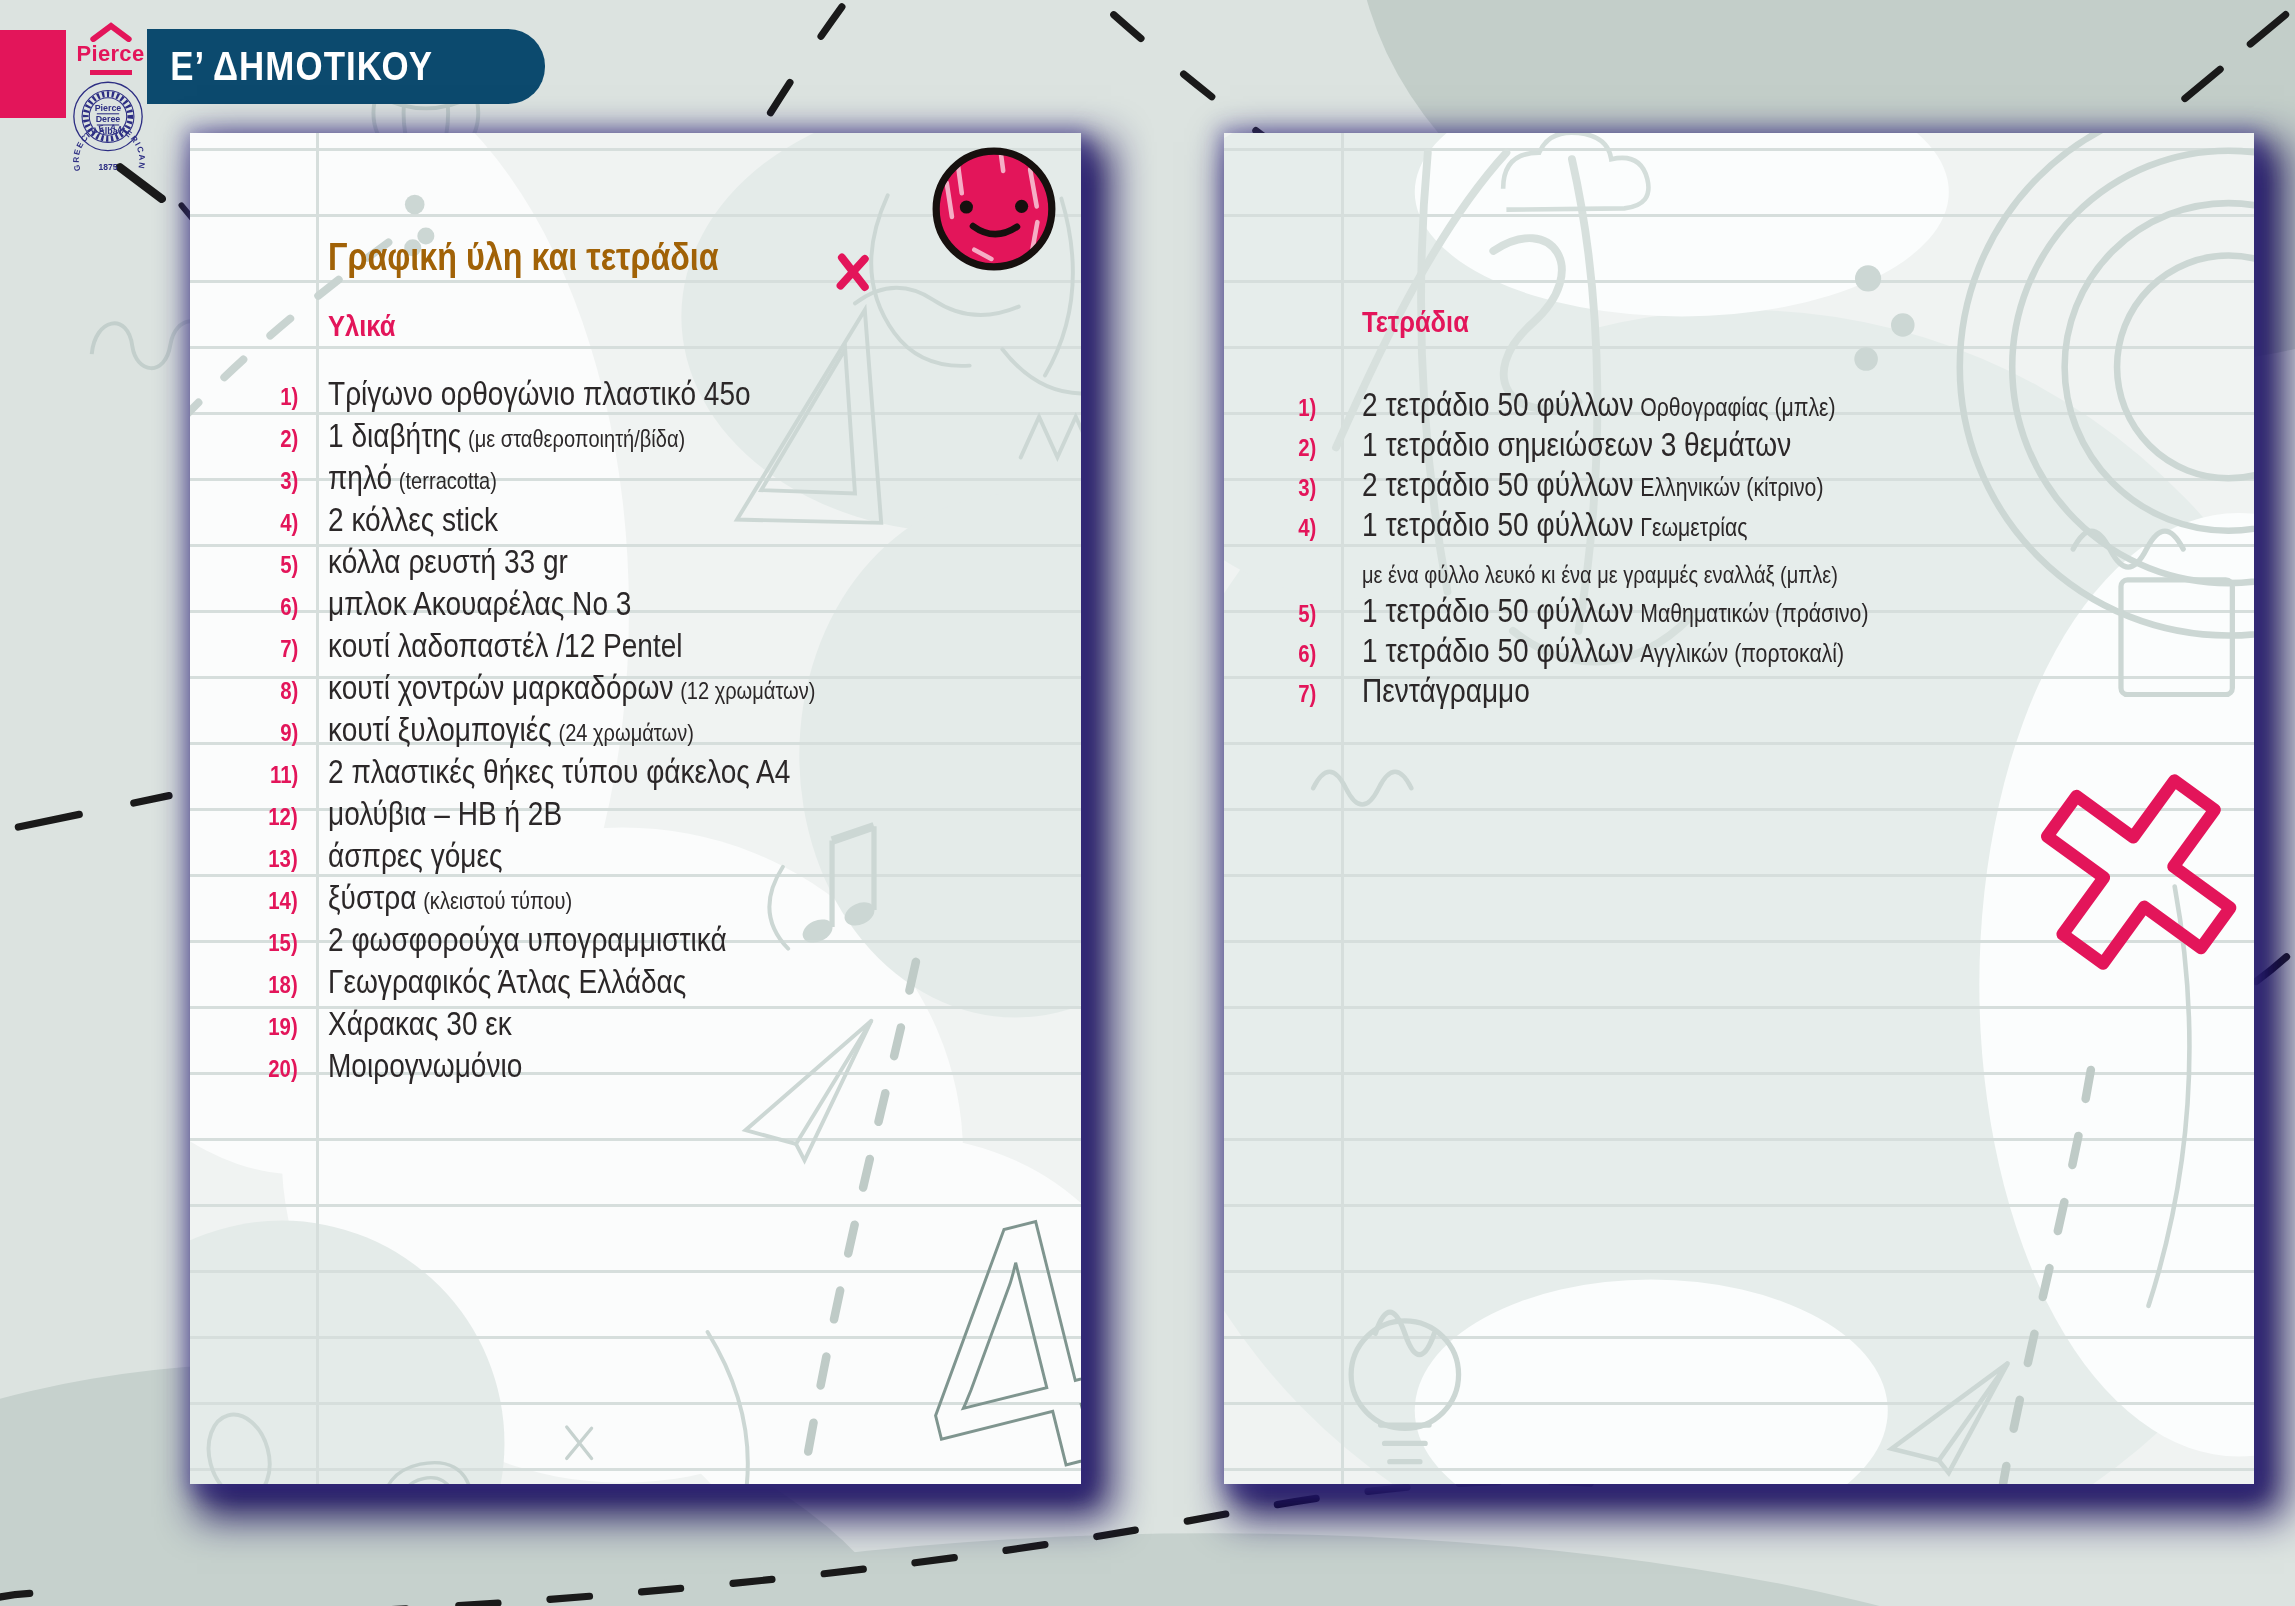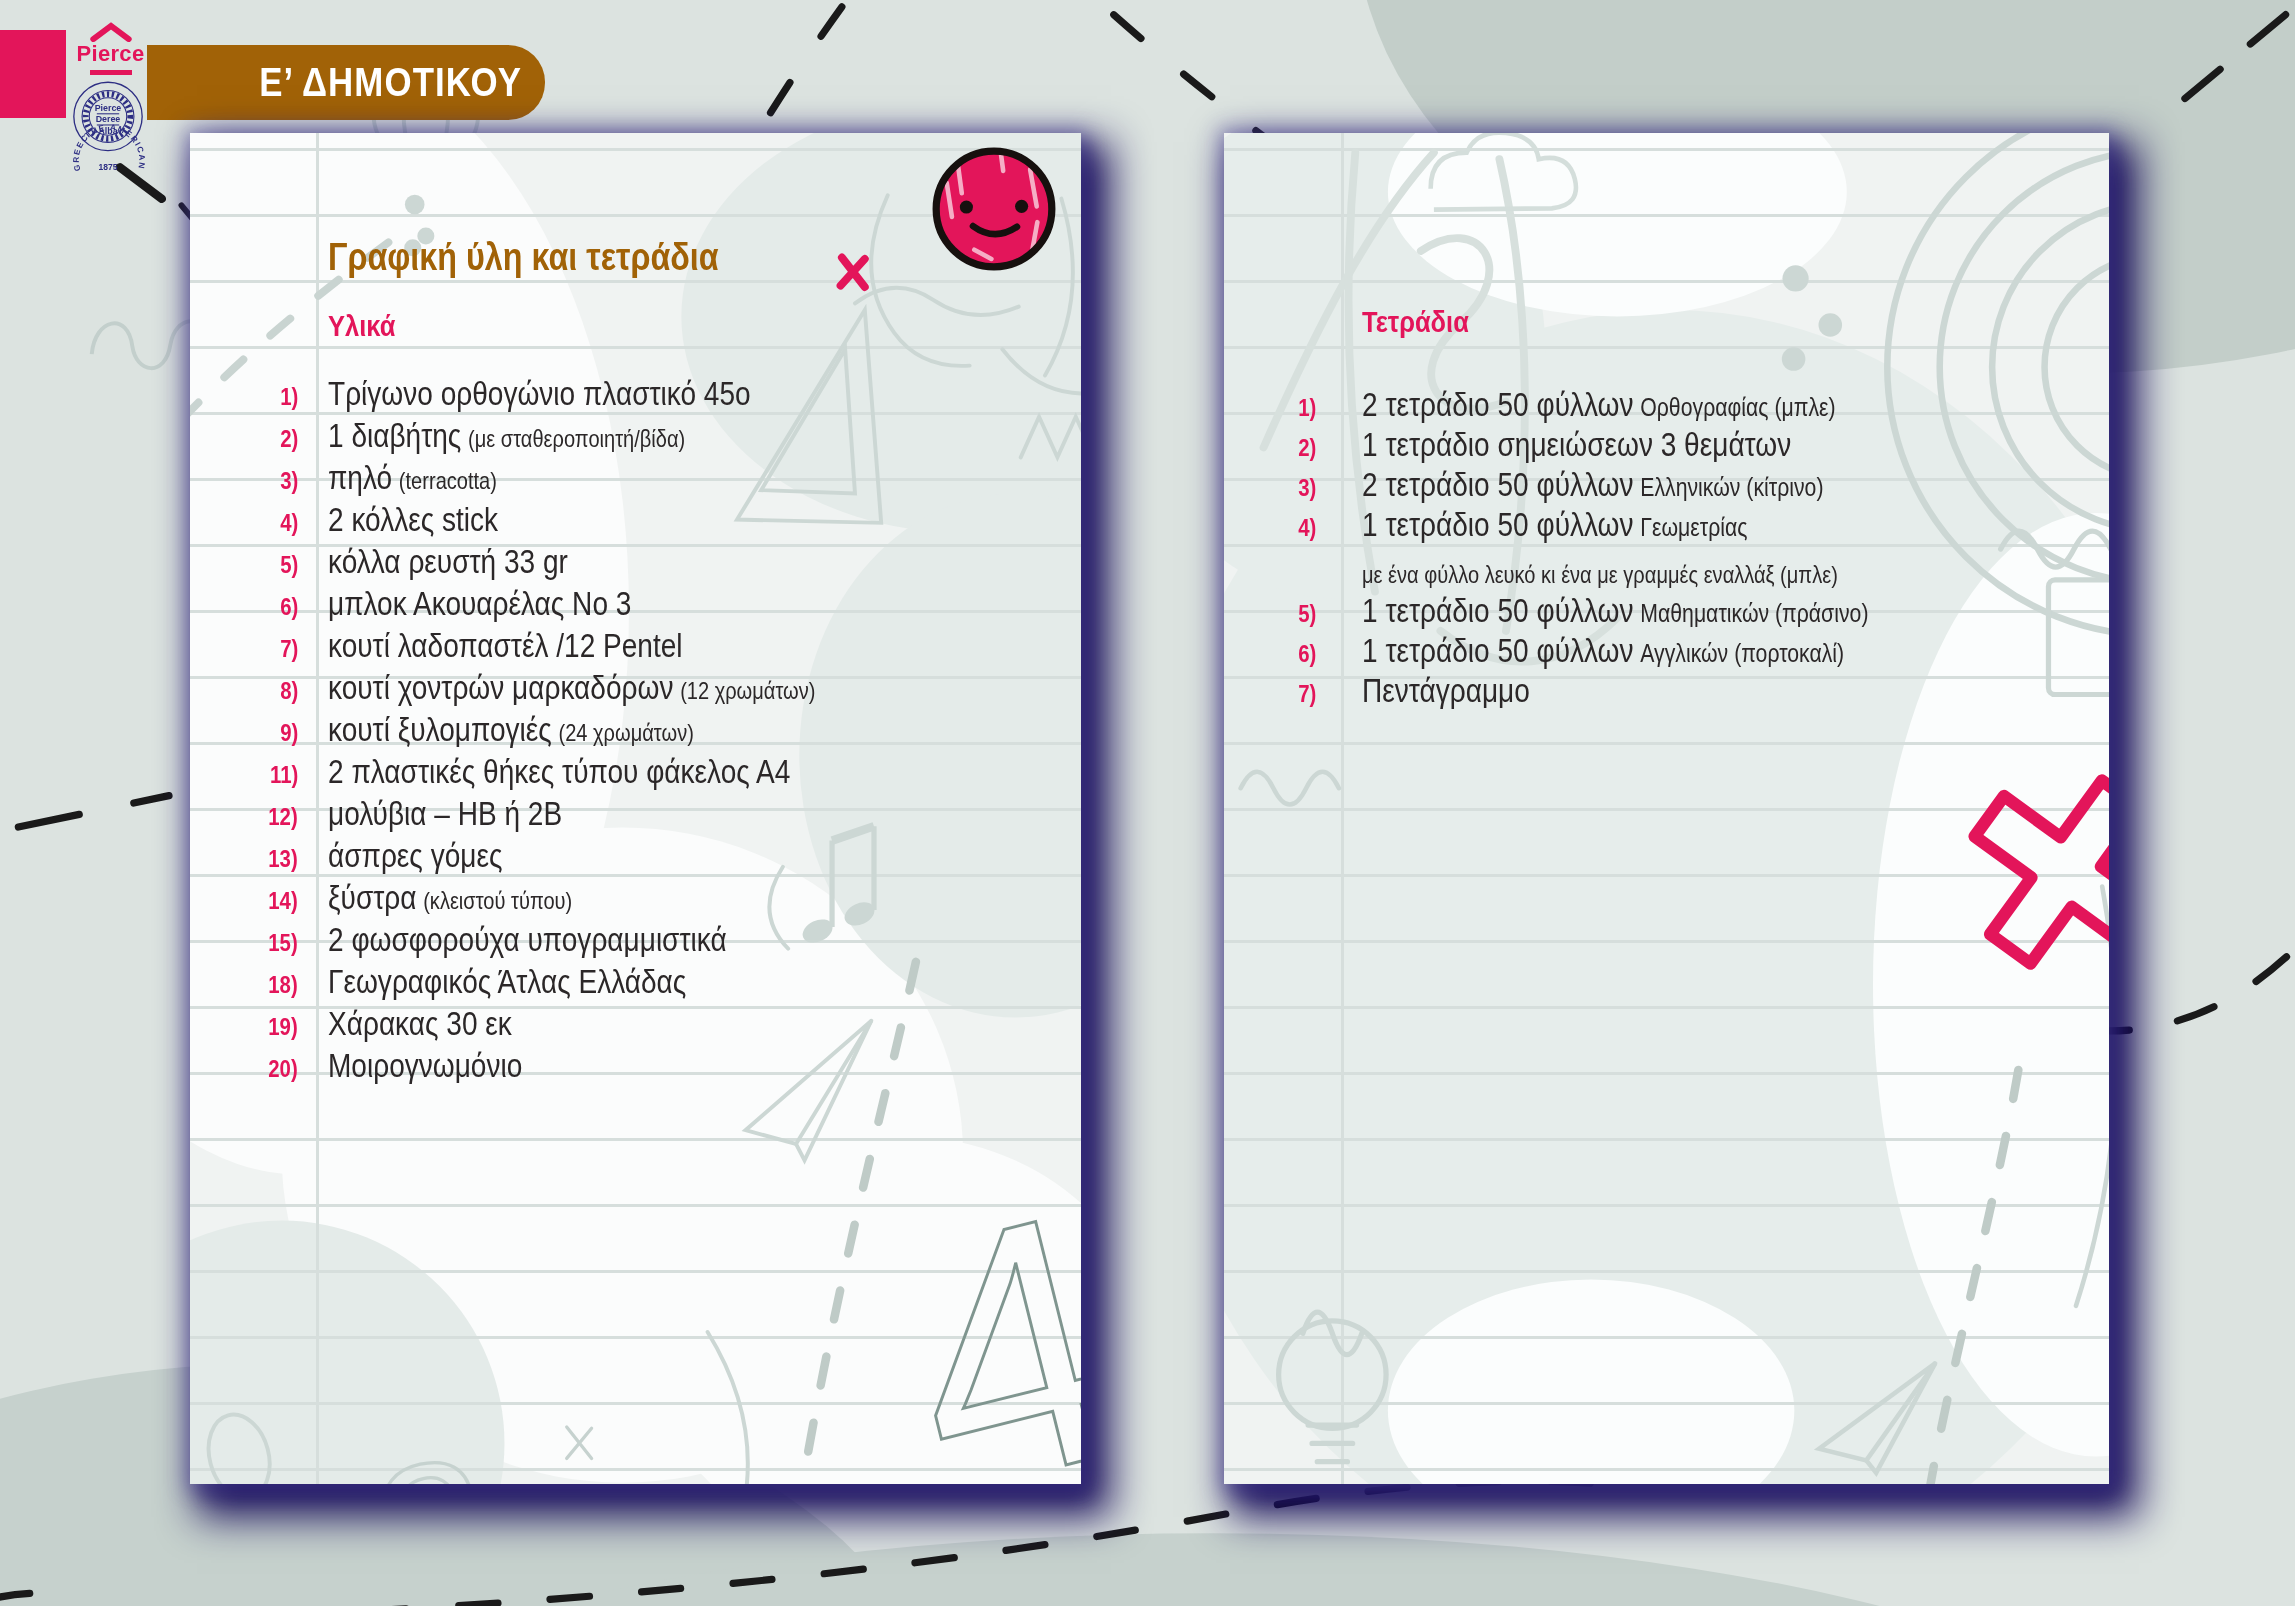--- a/index.html
+++ b/index.html
@@ -15,34 +15,34 @@
   .cr{transform-origin:100% 50%;}
   .cc{transform-origin:50% 50%;}
 
   
   .red-square{left:0;top:29.5px;width:66px;height:88px;background:#e3155a;}
   .logo-block{left:66px;top:22px;width:89px;text-align:center;}
   .logo-roof{margin:0 auto;}
   .logo-name{color:#e3155a;font-weight:bold;font-size:22px;letter-spacing:0.3px;line-height:1.05;}
   .logo-rule{width:42px;height:4.6px;background:#e3155a;margin:5.2px auto 0 auto;}
   .banner{
-    left:147px;top:29px;width:398px;height:75px;background:#a16207;
-    border-radius:0 37px 37px 0;display:flex;align-items:center;justify-content:flex-end;margin-top:16px;
+    left:147px;top:29px;width:398px;height:75px;background:#0c4a6e;
+    border-radius:0 37px 37px 0;display:flex;align-items:center;justify-content:flex-start;
   }
   .banner-text{color:#ffffff;font-weight:bold;font-size:41px;letter-spacing:1.3px;}
 
   
   .panel{
     top:133px;height:1351px;background:#f0f3f2;overflow:hidden;
     box-shadow:0 0 17px 5.9px rgba(84,76,160,.38),
                9.2px 10.5px 17px 1.3px rgba(30,18,100,.55),
                18.3px 21px 38px 11.8px rgba(22,12,88,.95);
   }
   .panel-left{left:190px;width:891px;}
-  .panel-right{left:1224px;width:885px;}
+  .panel-right{left:1224px;width:1030px;}
   .blobs,.doodles{position:absolute;inset:0;width:100%;height:100%;}
   .rules{
     position:absolute;inset:0;
     background-image:linear-gradient(to bottom,transparent 0 63px,#d6dedc 63px 66px);
     background-size:100% 66px;background-position:0 -48px;
   }
   .margin-line{position:absolute;top:0;bottom:0;width:2.6px;background:#d6dedc;}
   .panel-left .margin-line{left:126px;}
   .panel-right .margin-line{left:117px;}
 

